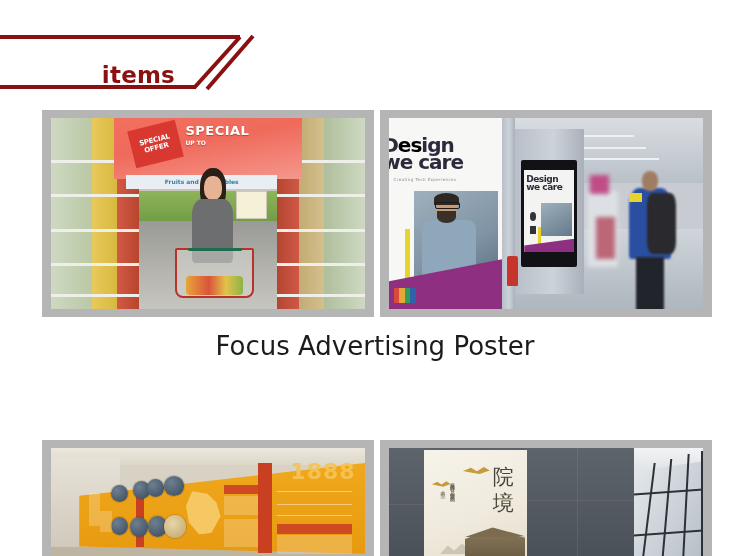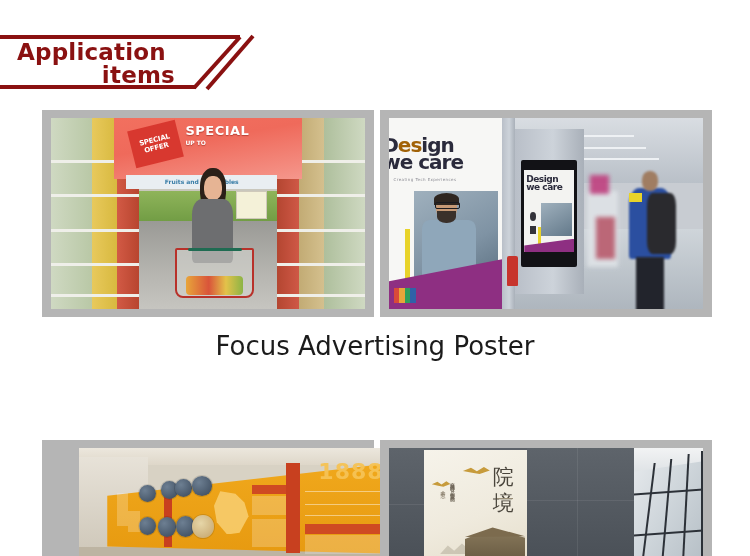--- a/index.html
+++ b/index.html
@@ -182,21 +182,21 @@
   }
   .poster-left {
     position:absolute; left:0; top:0; width:36%; height:100%;
     background:#f7f7f5;
   }
   .pl-title {
     position:absolute; left:-6%; top:10%; width:110%;
     font-size:20px; font-weight:bold; color:#2b2b3c; letter-spacing:-1px;
     line-height:17px;
   }
-  .pl-title .y { color:#a16207; }
+  .pl-title .y { color:#000000; }
   .pl-sub {
     position:absolute; left:4%; top:31%; font-size:4px; color:#8b8b93;
     letter-spacing:.4px;
   }
   .pl-photo {
     position:absolute; left:22%; top:38%; right:4%; bottom:14%;
     background:linear-gradient(150deg,#9fb0bd 0%, #7f93a4 60%, #5d7182 100%);
   }
   .pl-man-head {
     position:absolute; left:26%; top:6%; width:26%; height:26%;
@@ -386,21 +386,20 @@
   <svg id="banner-svg" width="750" height="100" viewBox="0 0 750 100">
 
     <path d="M 0 37 L 240 37" stroke="#8a1111" stroke-width="4" fill="none"></path>
 
     <path d="M 0 87 L 196 87" stroke="#8a1111" stroke-width="4" fill="none"></path>
 
     <path d="M 240 37 L 194 88" stroke="#8a1111" stroke-width="4" fill="none"></path>
 
     <path d="M 253 36 L 207 89" stroke="#8a1111" stroke-width="4" fill="none"></path>
   </svg>
-  <div class="banner-text" id="banner-line1">Application</div>
   <div class="banner-text" id="banner-line2">items</div>
 </div>
 
 <div class="img-frame" style="left:42px; top:110px; width:332px; height:207px;">
   <div class="img-inner" id="photo-supermarket" style="left:9px; top:8px; width:314px; height:191px;">
 
     <div class="shelf-col" style="left:0; width:13%; background:linear-gradient(90deg,#cfd9c2,#b9c8a6);"></div>
     <div class="shelf-col" style="left:13%; width:8%; background:linear-gradient(90deg,#e8c95c,#d8b93f);"></div>
     <div class="shelf-col" style="left:21%; width:7%; background:linear-gradient(90deg,#d25a45,#b8452f);"></div>
 
@@ -505,21 +504,21 @@
     </div>
     <div class="blur-person" style="right:28%; top:52%; width:6%; height:22%; background:#b85a6c;"></div>
   </div>
 </div>
 
 <div style="position:absolute; left:0; top:330px; width:750px; text-align:center;">
   <div style="font-size:26px; color:#1b1b1b; line-height:32px;">Focus Advertising Poster</div>
 </div>
 
 <div class="img-frame" style="left:42px; top:440px; width:332px; height:116px;">
-  <div class="img-inner" id="photo-exhibit" style="left:9px; top:8px; width:314px; height:108px;margin-left:28px;">
+  <div class="img-inner" id="photo-exhibit" style="left:9px; top:8px; width:314px; height:108px;">
 
     <div class="ex-ceiling"></div>
     <div class="ex-wall-white"></div>
     <div class="ex-floor"></div>
 
     <div class="ex-panel" style="left:9%; right:0; top:14%; bottom:2%;
                 clip-path: polygon(0 36%, 100% 0, 100% 100%, 0 92%);"></div>
 
     <div class="ex-panel-red" style="left:66%; top:14%; width:4.5%; bottom:3%;"></div>
     <div class="ex-panel-red" style="left:27%; top:34%; width:2.5%; height:58%;"></div>

